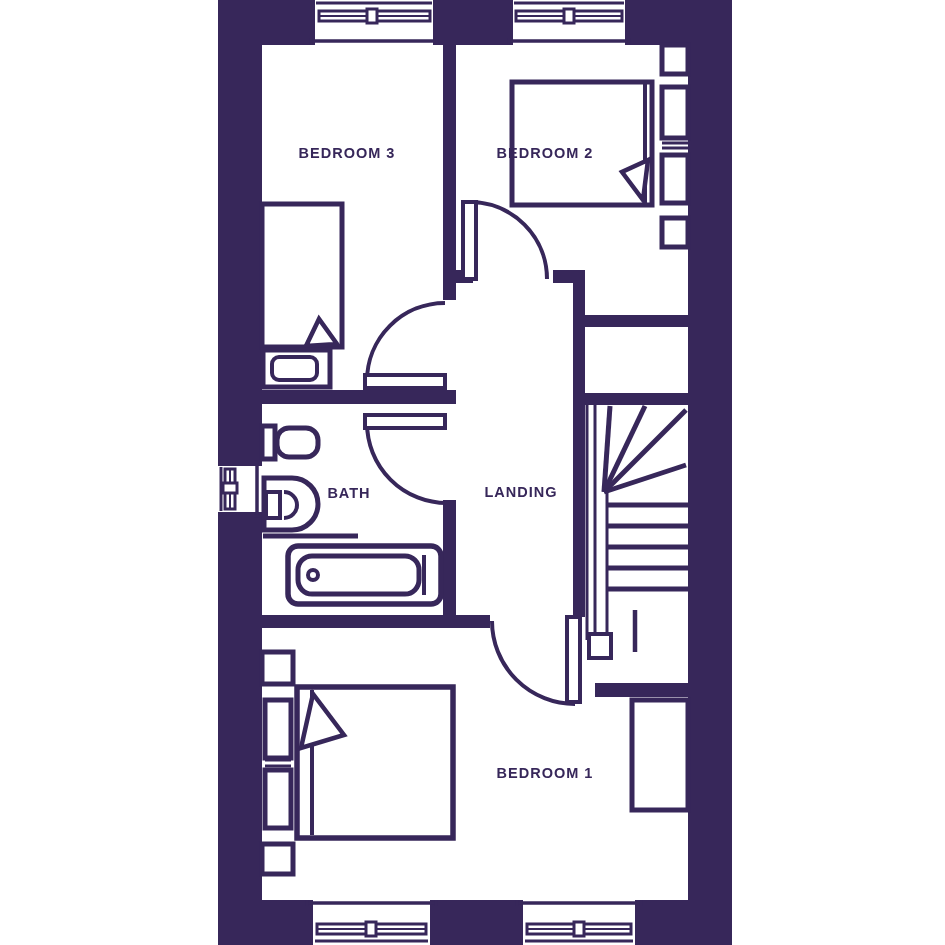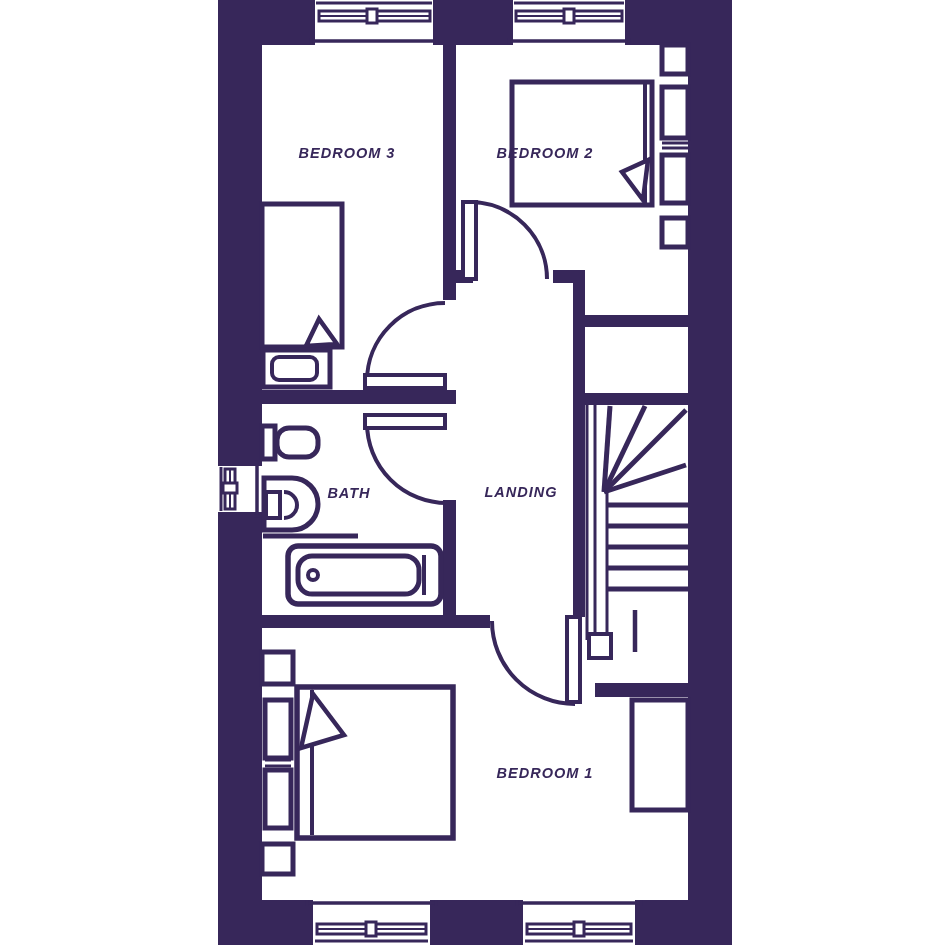--- a/index.html
+++ b/index.html
@@ -1,16 +1,16 @@
 <!DOCTYPE html>
 <html style="--wall: #37275a; --floor: #ffffff;"><head>
 <meta charset="utf-8">
 <style>
   html,body{margin:0;padding:0;background:#ffffff;}
-  .stage{width:945px;height:945px;position:relative;background:#fff;overflow:hidden;font-style:italic;}
+  .stage{width:945px;height:945px;position:relative;background:#fff;overflow:hidden;}
   svg{display:block;}
   .wall{fill:var(--wall,#37275a);stroke:none;}
   .ln{stroke:var(--wall,#37275a);fill:none;}
   .fx{fill:#ffffff;stroke:var(--wall,#37275a);}
   .win{fill:#ffffff;stroke:none;}
   .lbl{fill:var(--wall,#37275a);
        font-family:"Liberation Sans","DejaVu Sans",sans-serif;
        font-weight:bold;font-size:14.5px;letter-spacing:1px;}
 </style>
 </head>

